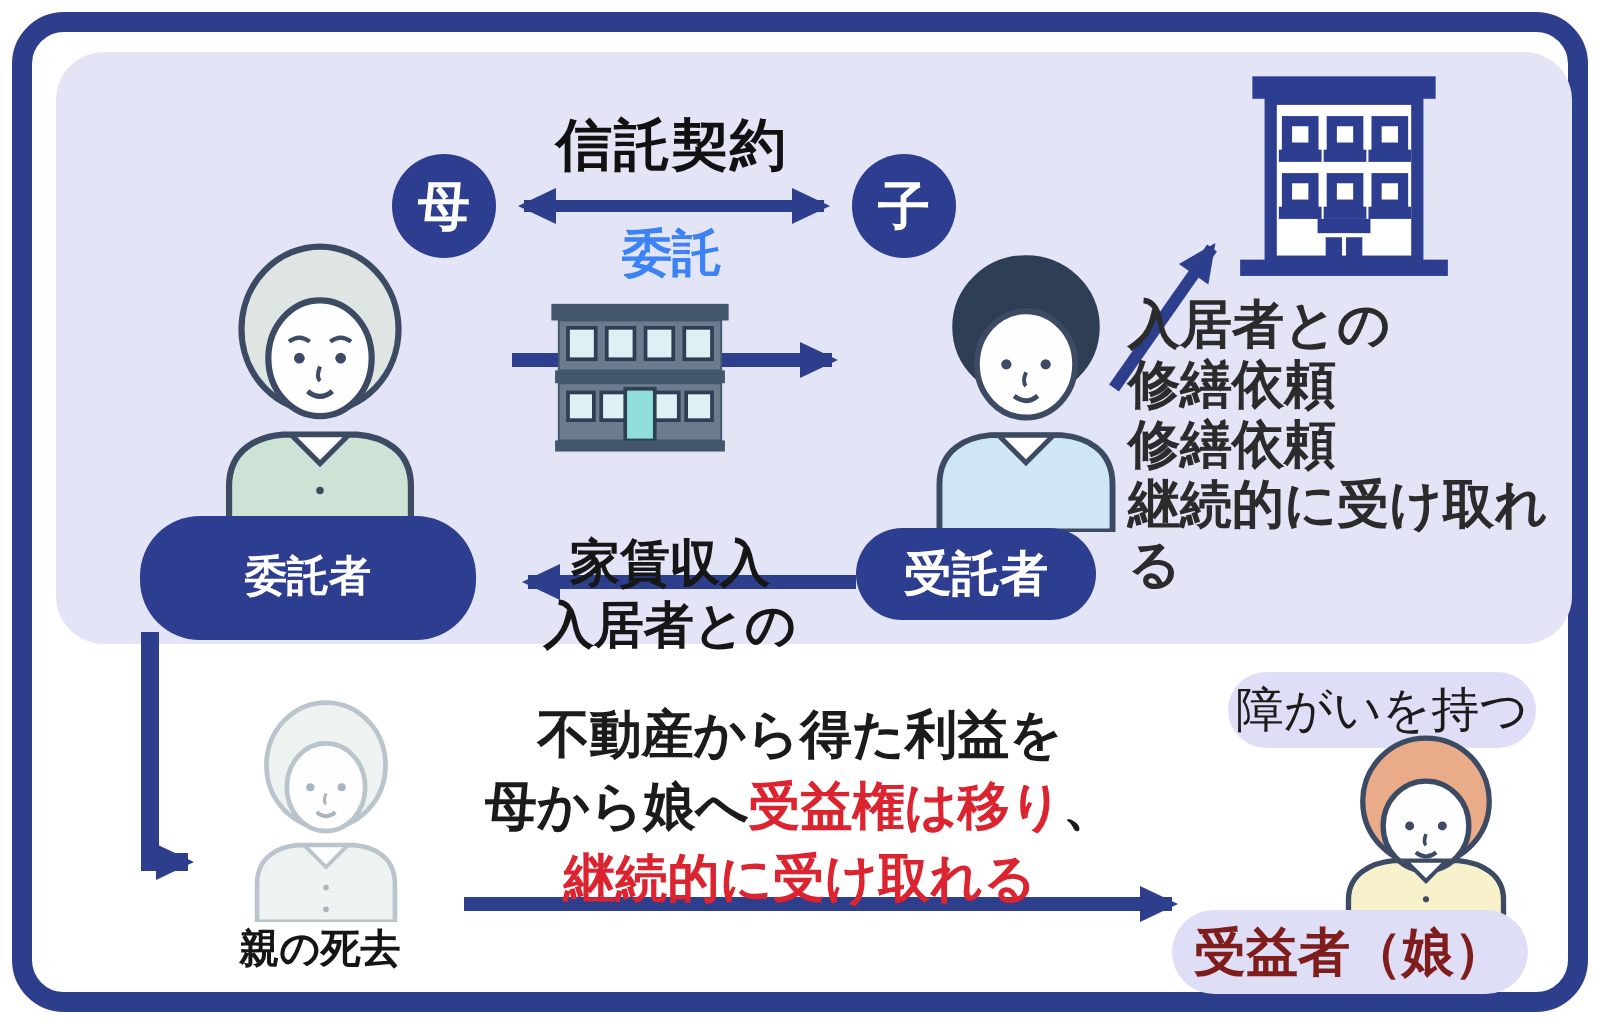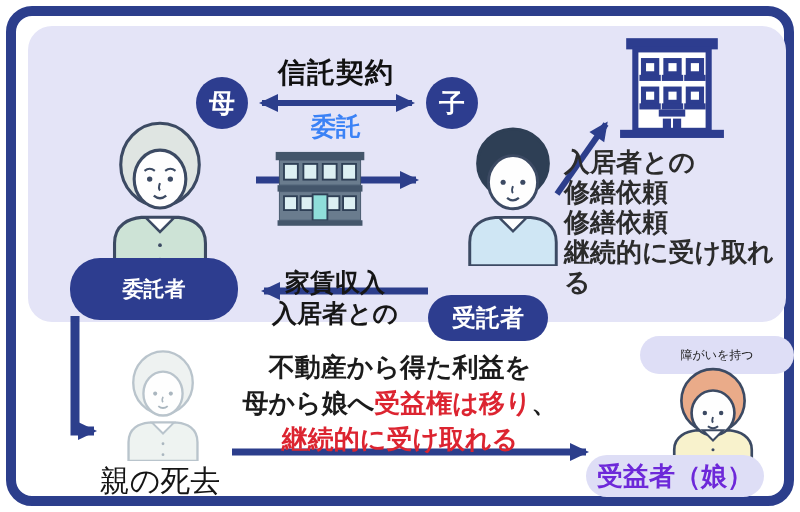--- a/index.html
+++ b/index.html
@@ -13,28 +13,28 @@
   .title{left:244px;top:54px;width:184px;text-align:center;font-size:28px;font-weight:900;color:#111;letter-spacing:1px;}
   .badge{width:52px;height:52px;border-radius:50%;background:#2d3d8f;color:#fff;font-size:26px;font-weight:700;
          display:flex;align-items:center;justify-content:center;}
   .badge-mother{left:196px;top:77px;}
   .badge-child{left:426px;top:77px;}
   .entrust{left:286px;top:110px;width:100px;text-align:center;font-size:25px;font-weight:900;color:#3b82f6;}
   .income{left:252px;top:219px;width:166px;text-align:center;font-size:25px;font-weight:900;line-height:31px;color:#161616;margin-top:48px;}
   .pill-navy{background:#2d3d8f;color:#fff;border-radius:30px;display:flex;flex-direction:column;
              align-items:center;justify-content:center;text-align:center;}
   .pill-trustor{left:70px;top:258px;width:168px;height:62px;font-size:21px;font-weight:900;line-height:26px;}
-  .pill-trustee{left:428px;top:264px;width:120px;height:46px;border-radius:23px;font-size:24px;font-weight:900;margin-top:31px;}
+  .pill-trustee{left:428px;top:264px;width:120px;height:46px;border-radius:23px;font-size:24px;font-weight:900;}
   .duties{left:564px;top:147px;width:232px;font-size:26px;font-weight:800;line-height:30px;color:#2b2b2b;}
-  .death-label{left:80px;top:461px;width:160px;text-align:center;font-size:30px;font-weight:400;color:#151515;}
+  .death-label{left:80px;top:461px;width:160px;text-align:center;font-size:20px;font-weight:700;color:#151515;}
   .bigtext{left:230px;top:349px;width:340px;text-align:center;font-size:26px;font-weight:900;line-height:36px;color:#1b1b1b;}
   .bigtext .red{color:#dc2430;}
   .pill-light{background:#dedef6;border-radius:19px;display:flex;align-items:center;justify-content:center;color:#1c1c1c;}
-  .pill-disability{left:640px;top:336px;width:154px;height:38px;font-size:12px;font-weight:500;font-family:Liberation Serif, serif;}
-  .pill-beneficiary{left:586px;top:455px;width:178px;height:42px;border-radius:21px;font-size:26px;font-weight:900;color:#6d28d9;}
+  .pill-disability{left:614px;top:336px;width:154px;height:38px;font-size:24px;font-weight:500;font-family:Liberation Serif, serif;}
+  .pill-beneficiary{left:586px;top:455px;width:178px;height:42px;border-radius:21px;font-size:26px;font-weight:900;color:#7f1d1d;}
   .person{position:absolute;}
 </style>
 </head>
 <body>
 
 <div class="stage">
 
   <div class="frame"></div>
   <div class="panel"></div>
 

